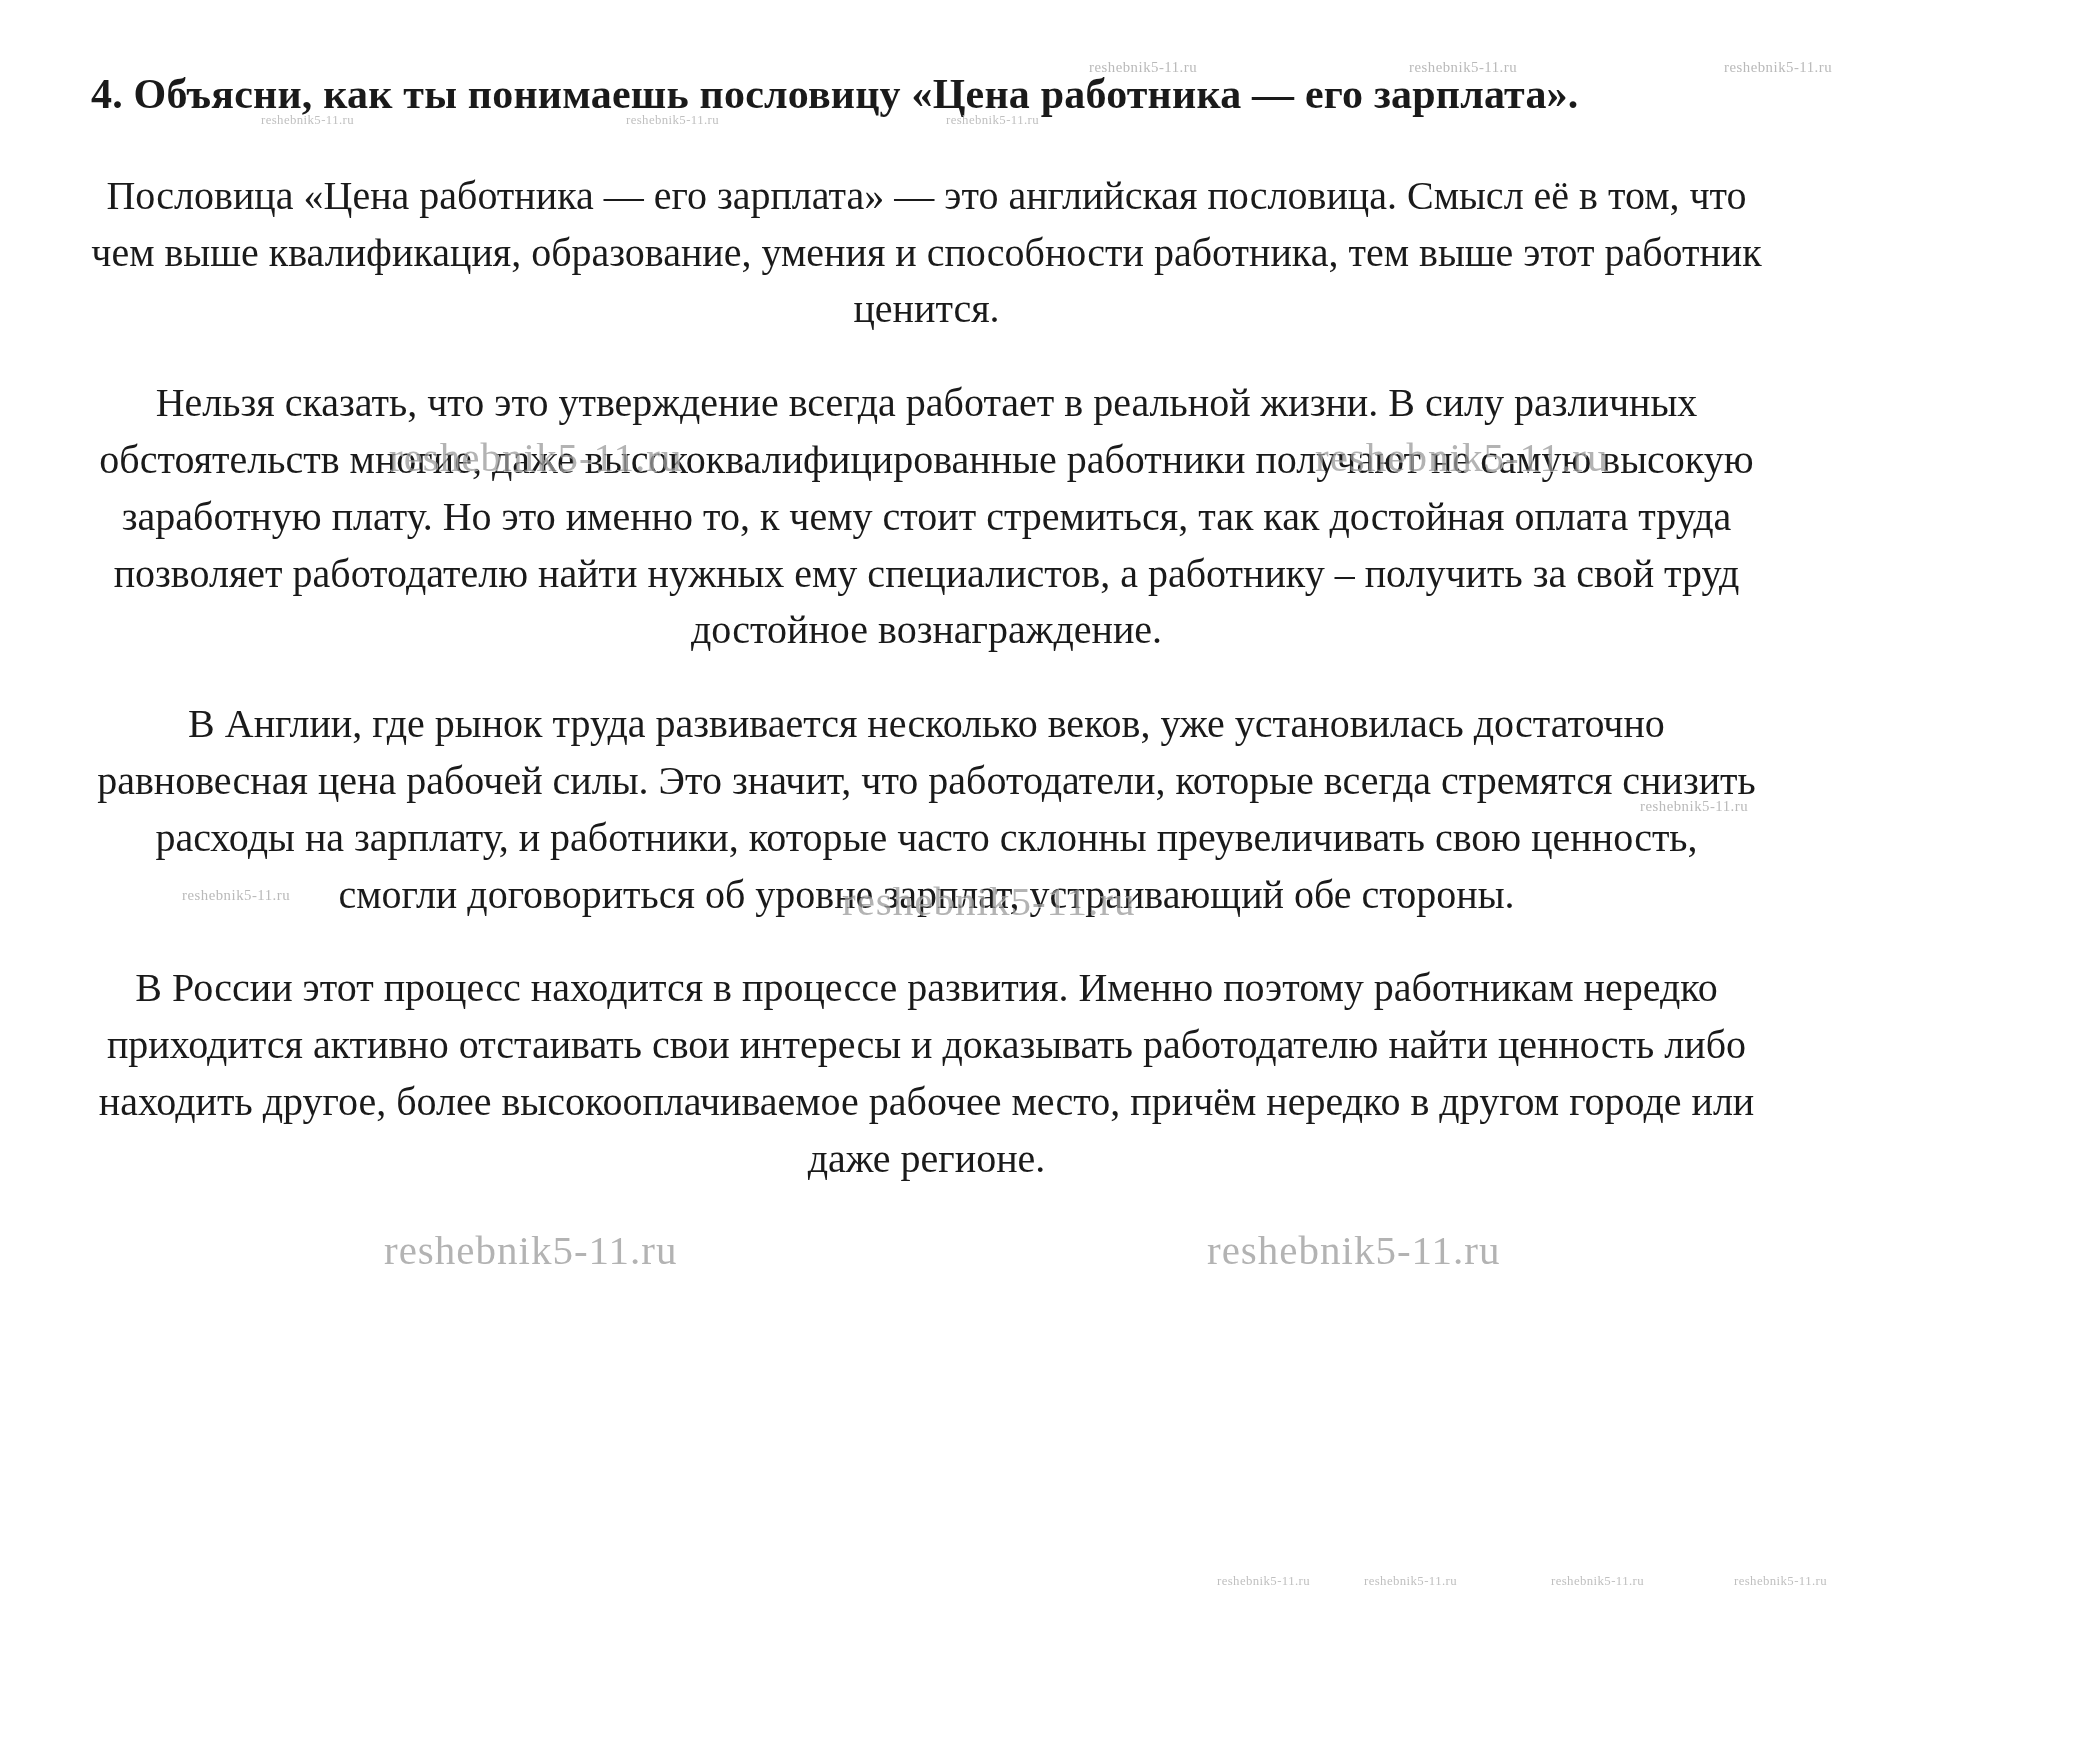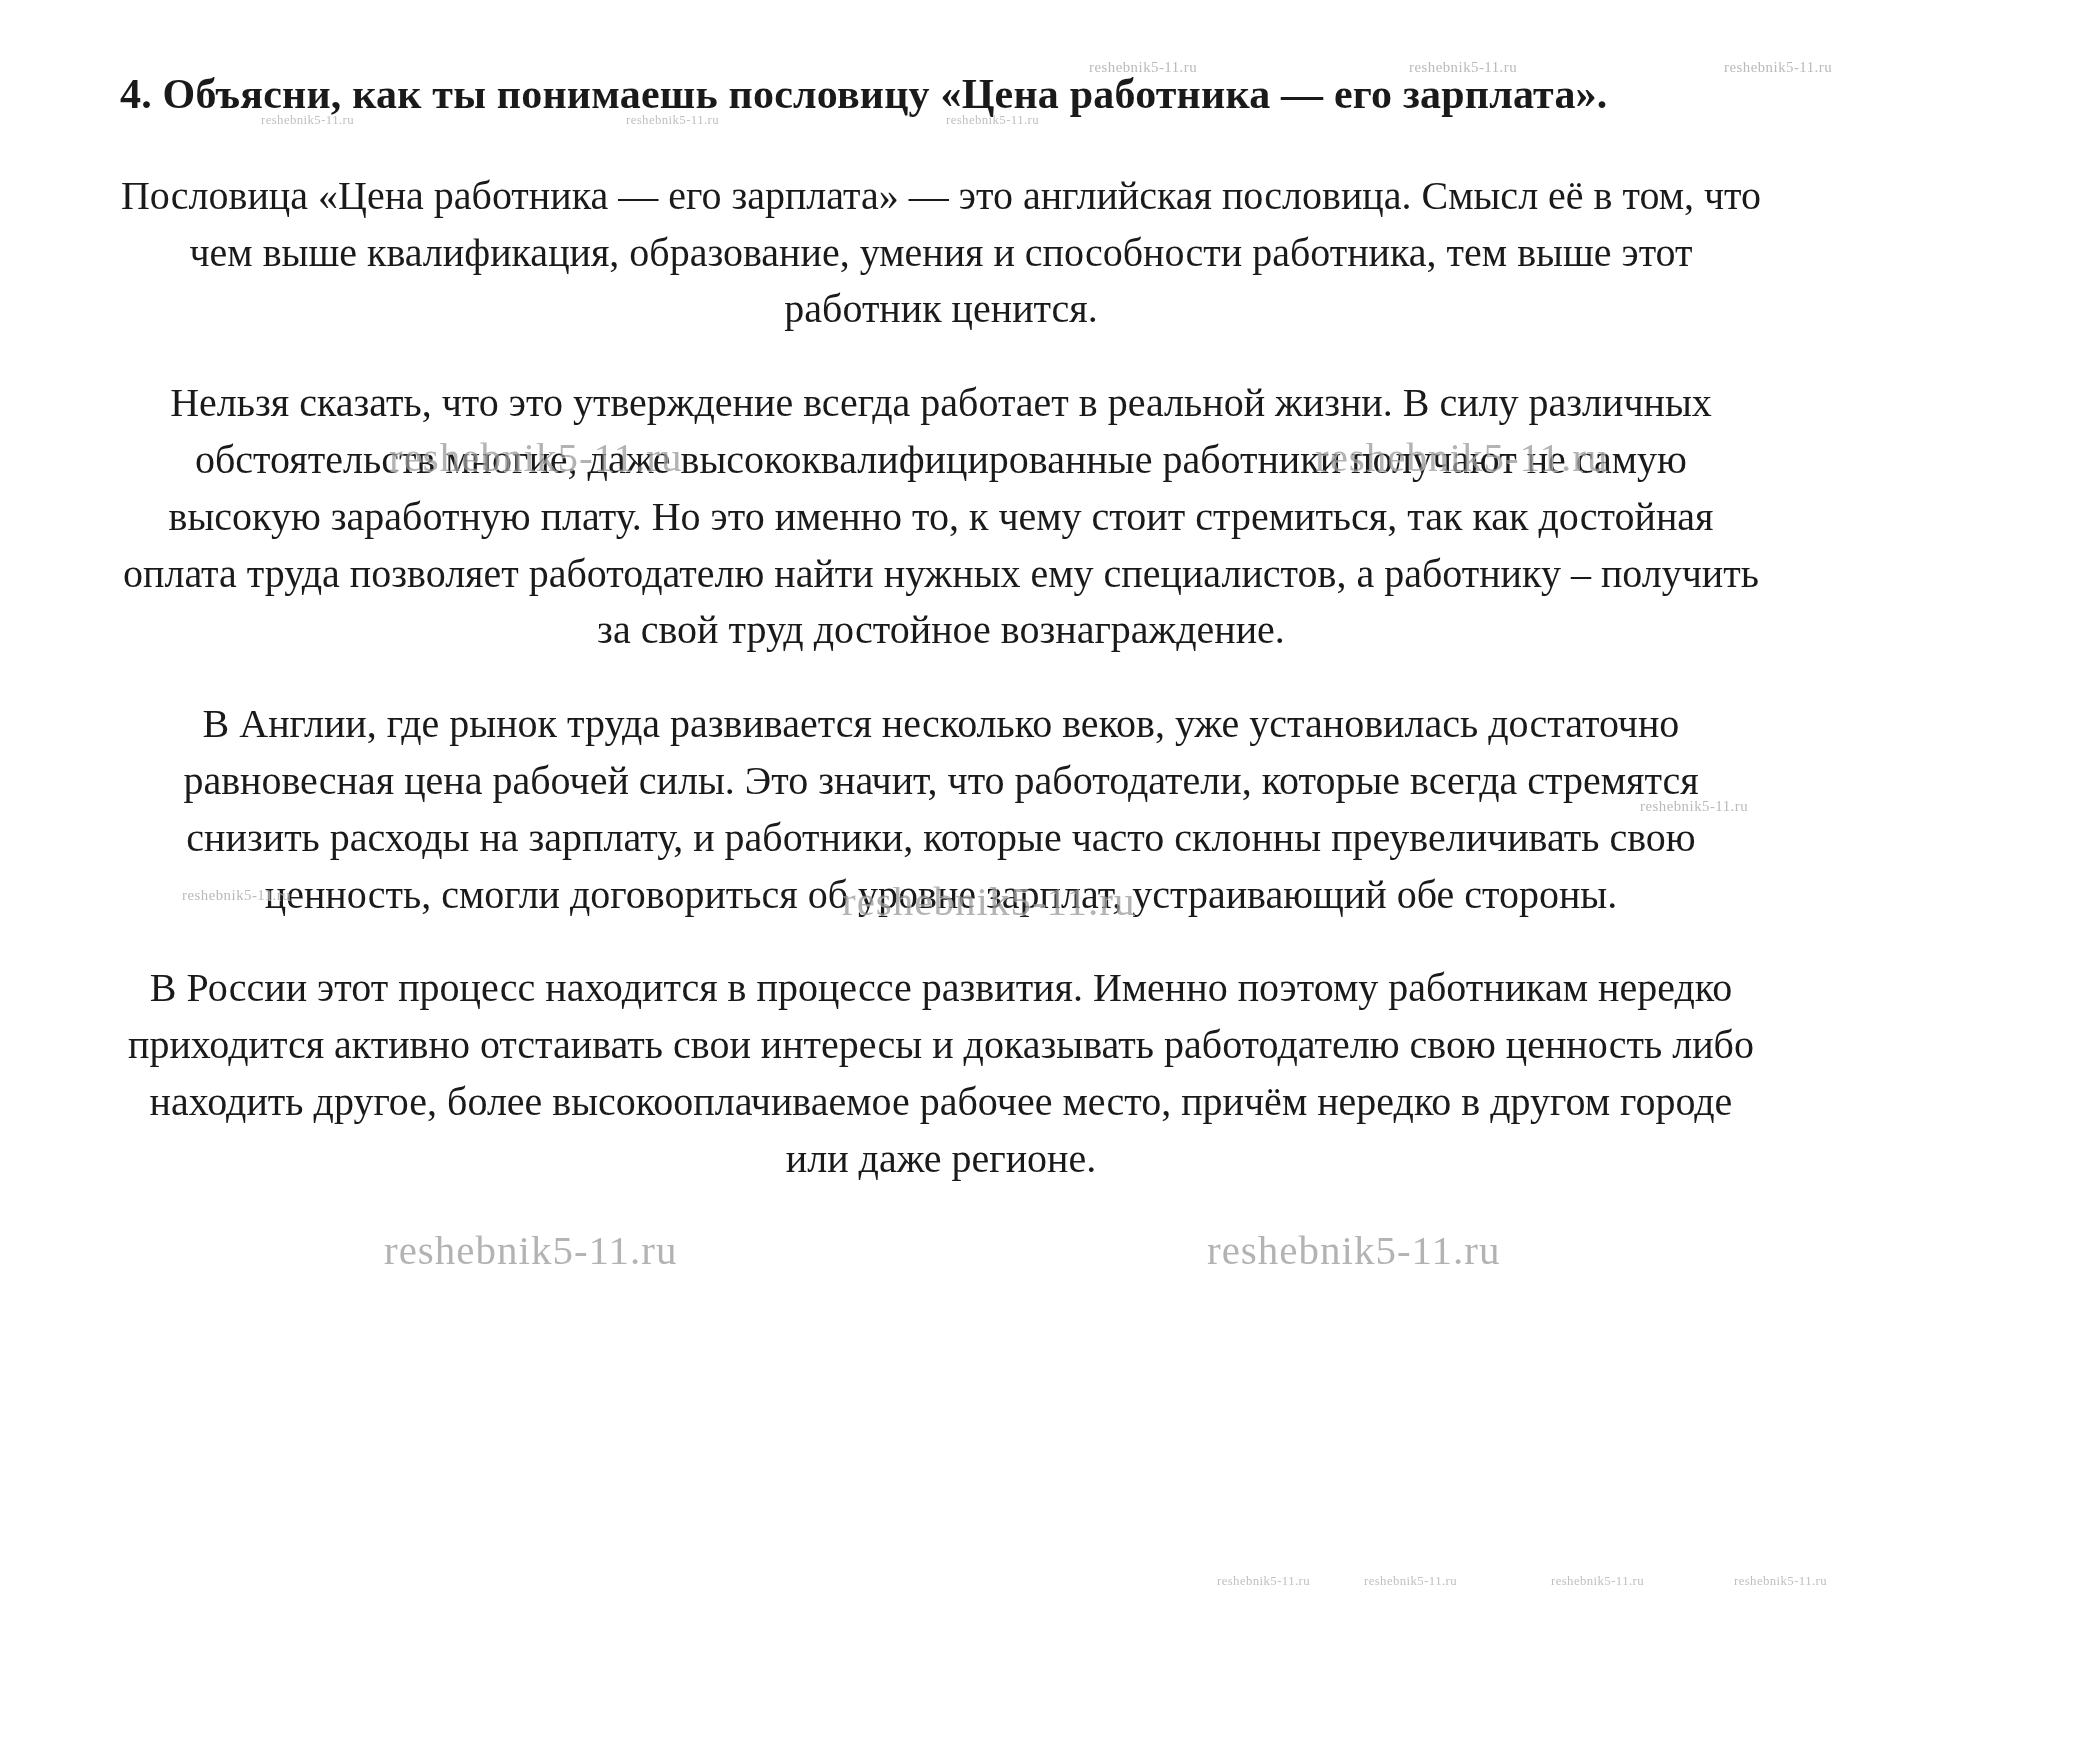--- a/index.html
+++ b/index.html
@@ -13,21 +13,21 @@
     position: relative;
     overflow: hidden;
     font-family: "Liberation Serif", "DejaVu Serif", serif;
     color: #1a1a1a;
   }
   .page {
     position: relative;
     width: 1870px;
     height: 1756px;
     box-sizing: border-box;
-    padding: 67px 108px 0 120px;
+    padding: 67px 108px 0 91px;
   }
   .question-title {
     font-size: 42px;
     font-weight: bold;
     line-height: 1.33;
     margin: 0 0 45px 0;
     letter-spacing: 0.2px;
   }
   .answer-block {
     font-size: 40px;
@@ -75,21 +75,21 @@
 </head>
 <body>
 
 <div class="page">
 
   <h1 class="question-title">4. Объясни, как ты понимаешь пословицу «Цена работника — его зарплата».</h1>
 
   <p class="answer-block">Пословица «Цена работника — его зарплата» — это английская пословица. Смысл её в том, что чем выше квалификация, образование, умения и способности работника, тем выше этот работник ценится.</p>
   <p class="answer-block">Нельзя сказать, что это утверждение всегда работает в реальной жизни. В силу различных обстоятельств многие, даже высококвалифицированные работники получают не самую высокую заработную плату. Но это именно то, к чему стоит стремиться, так как достойная оплата труда позволяет работодателю найти нужных ему специалистов, а работнику – получить за свой труд достойное вознаграждение.</p>
   <p class="answer-block">В Англии, где рынок труда развивается несколько веков, уже установилась достаточно равновесная цена рабочей силы. Это значит, что работодатели, которые всегда стремятся снизить расходы на зарплату, и работники, которые часто склонны преувеличивать свою ценность, смогли договориться об уровне зарплат, устраивающий обе стороны.</p>
-  <p class="answer-block">В России этот процесс находится в процессе развития. Именно поэтому работникам нередко приходится активно отстаивать свои интересы и доказывать работодателю свою ценность либо находить другое, более высокооплачиваемое рабочее место, причём нередко в другом городе или даже регионе.</p>
+  <p class="answer-block">В России этот процесс находится в процессе развития. Именно поэтому работникам нередко приходится активно отстаивать свои интересы и доказывать работодателю найти ценность либо находить другое, более высокооплачиваемое рабочее место, причём нередко в другом городе или даже регионе.</p>
 
   <span class="wm wm-sm wm1">reshebnik5-11.ru</span>
   <span class="wm wm-sm wm2">reshebnik5-11.ru</span>
   <span class="wm wm-sm wm3">reshebnik5-11.ru</span>
   <span class="wm wm-xs wm4">reshebnik5-11.ru</span>
   <span class="wm wm-xs wm5">reshebnik5-11.ru</span>
   <span class="wm wm-xs wm6">reshebnik5-11.ru</span>
   <span class="wm wm-lg wm7">reshebnik5-11.ru</span>
   <span class="wm wm-lg wm8">reshebnik5-11.ru</span>
   <span class="wm wm-sm wm9">reshebnik5-11.ru</span>

